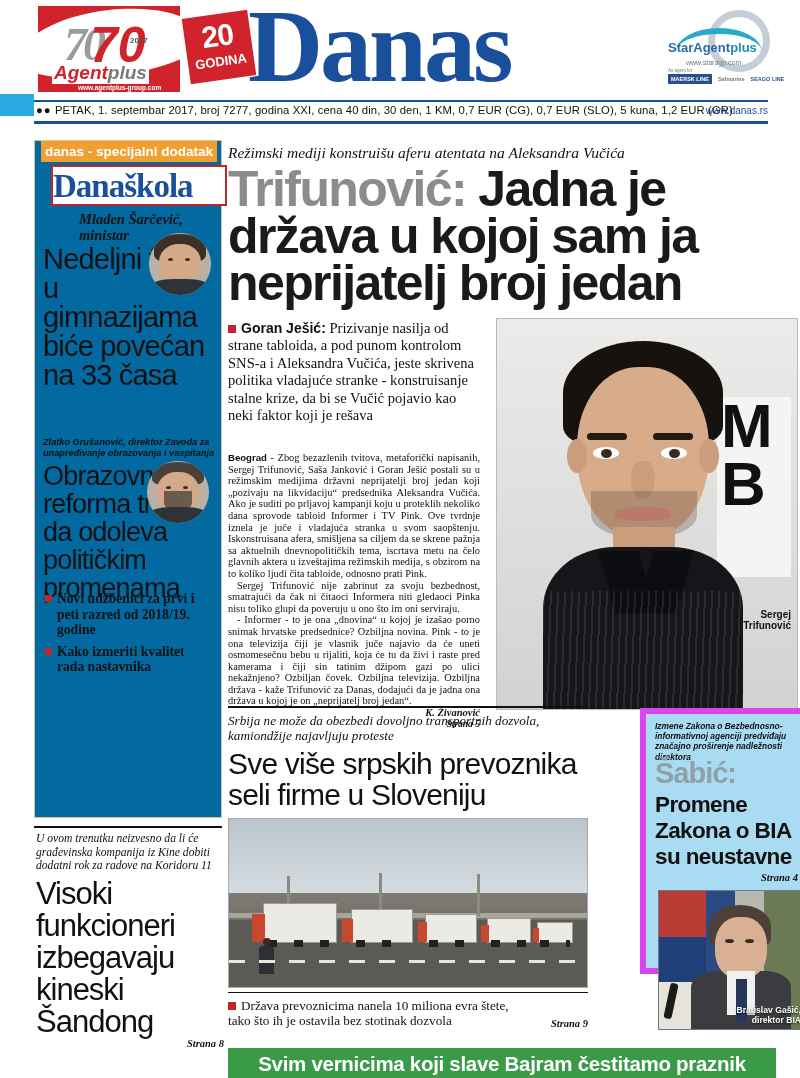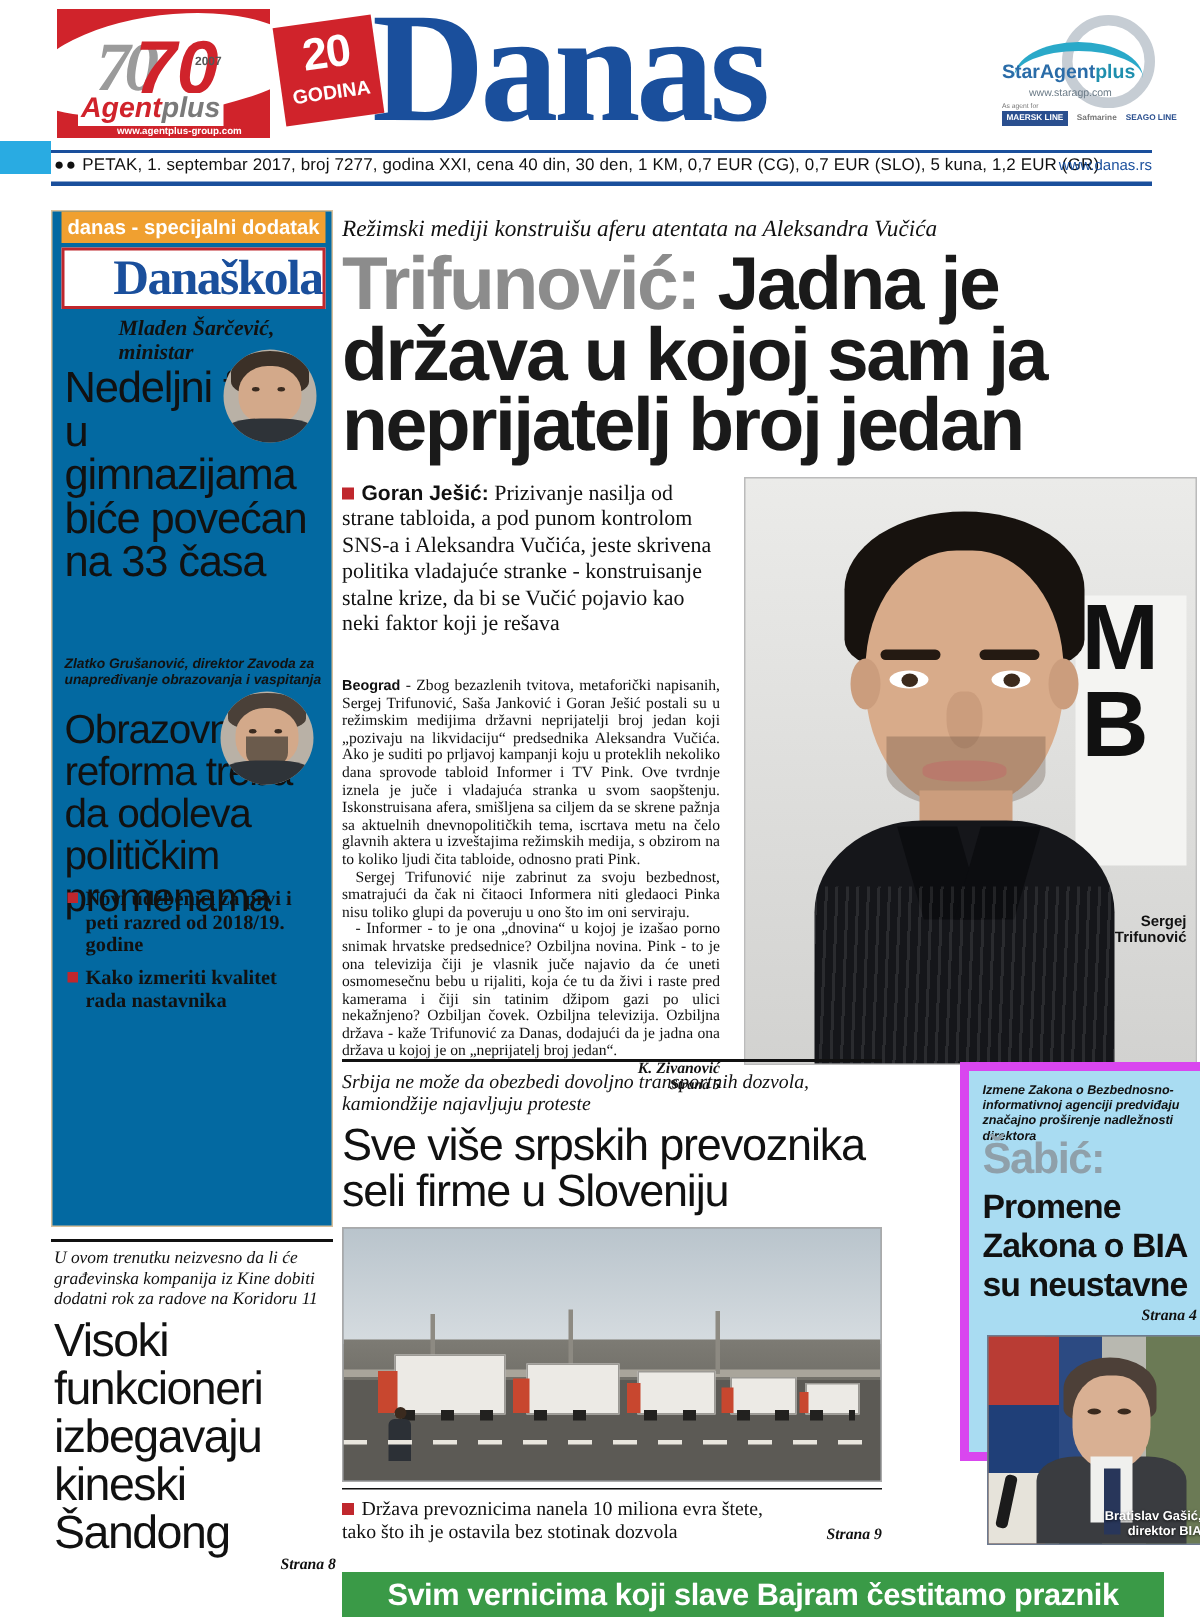--- a/index.html
+++ b/index.html
@@ -104,36 +104,36 @@
   .sidebar {
     position: absolute; left: 34px; top: 140px; width: 188px; height: 678px;
     background: #0369a1; border: 1px solid #d8c09b;
   }
   .sb-tab {
     position: absolute; left: 6px; top: 0px; width: 176px; height: 21px;
     background: #f0a030; color: #fff; font-size: 13.5px; font-weight: bold;
     display: flex; align-items: center; justify-content: center;
   }
   .danaskola-box {
-    position: absolute; left: 6px; top: 24px; width: 176px; height: 41px;
+    position: absolute; left: 16px; top: 24px; width: 176px; height: 41px;
     background: #fff; border: 2px solid #c0272d;
-    display: flex; align-items: center; justify-content: flex-end;
+    display: flex; align-items: center; justify-content: flex-start;
   }
   .danaskola-word {
     font-family: "Liberation Serif", serif; font-weight: bold; font-size: 33px;
     color: #1a4f9c; letter-spacing: -1px; line-height: 34px;
   }
   .sb-body { position: absolute; left: 8px; top: 70px; width: 172px; }
   .kicker-it {
     font-family: "Liberation Serif", serif; font-style: italic; font-weight: bold;
     font-size: 14.5px; color: #111; line-height: 16px; margin-bottom: 2px; margin-left: 36px;
   }
   .kicker-sm {
     font-family: "Liberation Sans", sans-serif; font-style: italic; font-weight: bold;
-    font-size: 9.2px; color: #111; line-height: 11px; margin-bottom: 13px;
+    font-size: 9.2px; color: #111; line-height: 11px; margin-bottom: 3px;
   }
   .sb-head {
     font-size: 29px; font-weight: normal; color: #111; line-height: 29px;
     letter-spacing: -0.8px;
   }
   .sb-head.b2 { font-size: 27px; line-height: 28px; }
   .sb-photo {
     position: absolute; width: 62px; height: 62px; border-radius: 50%;
     overflow: hidden; background: #b9b1a6;
   }

